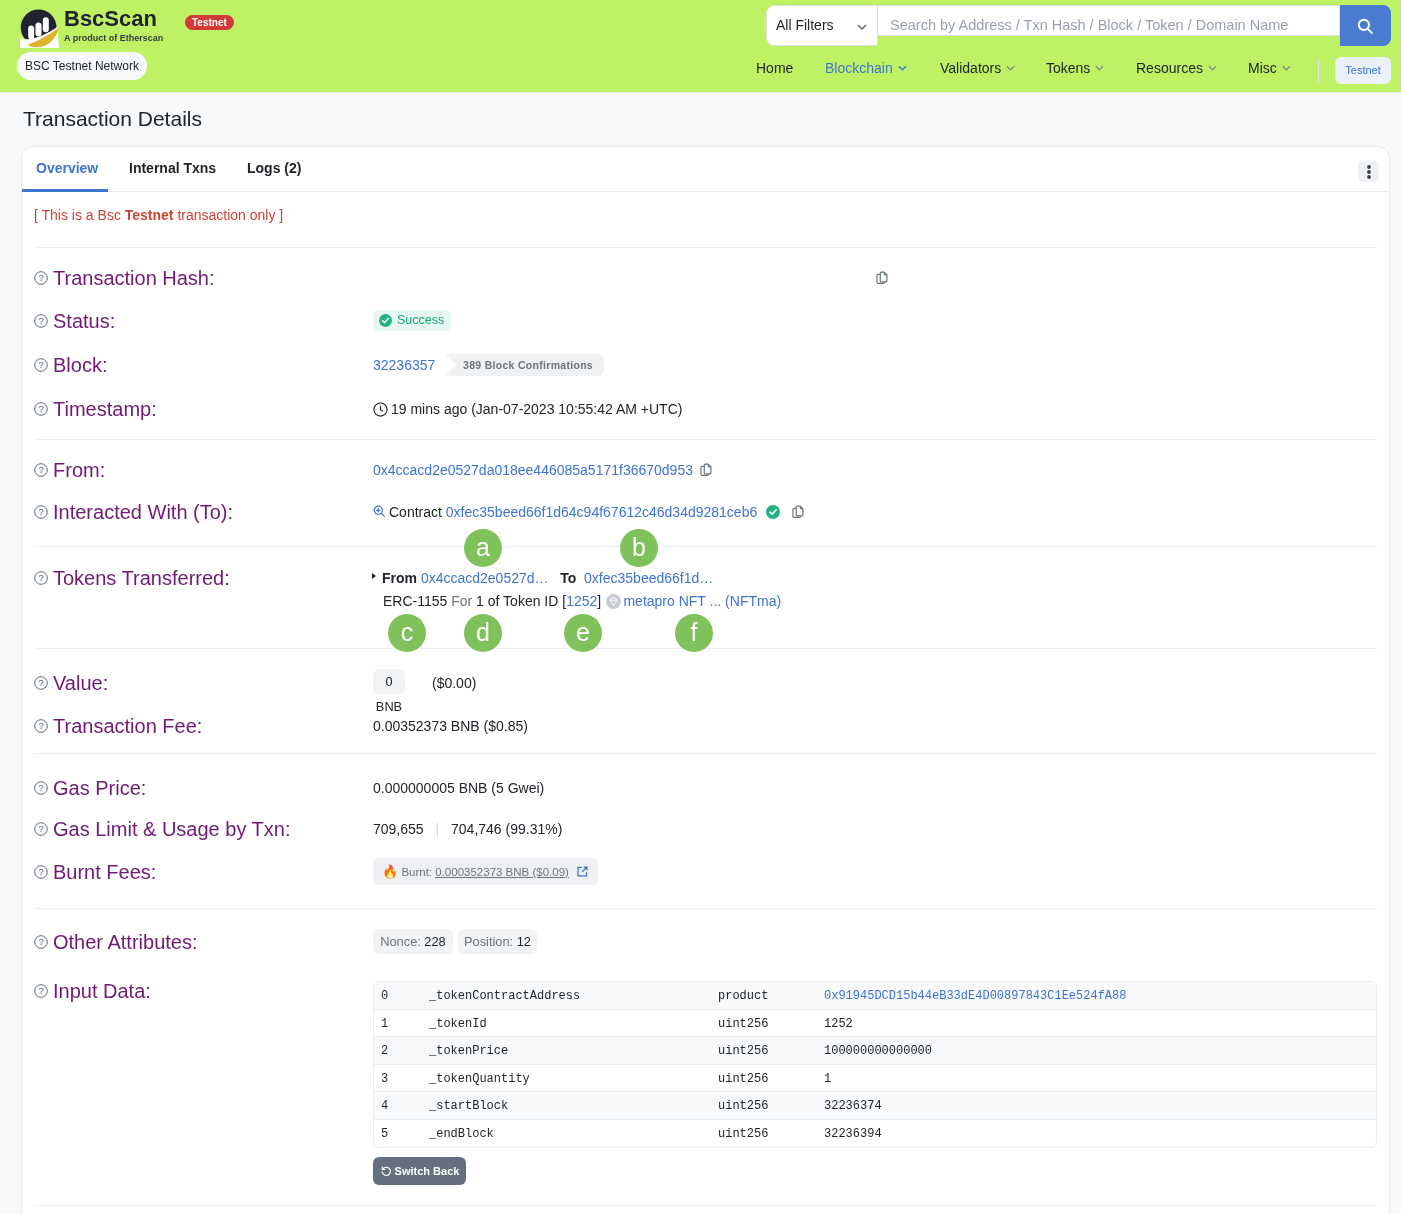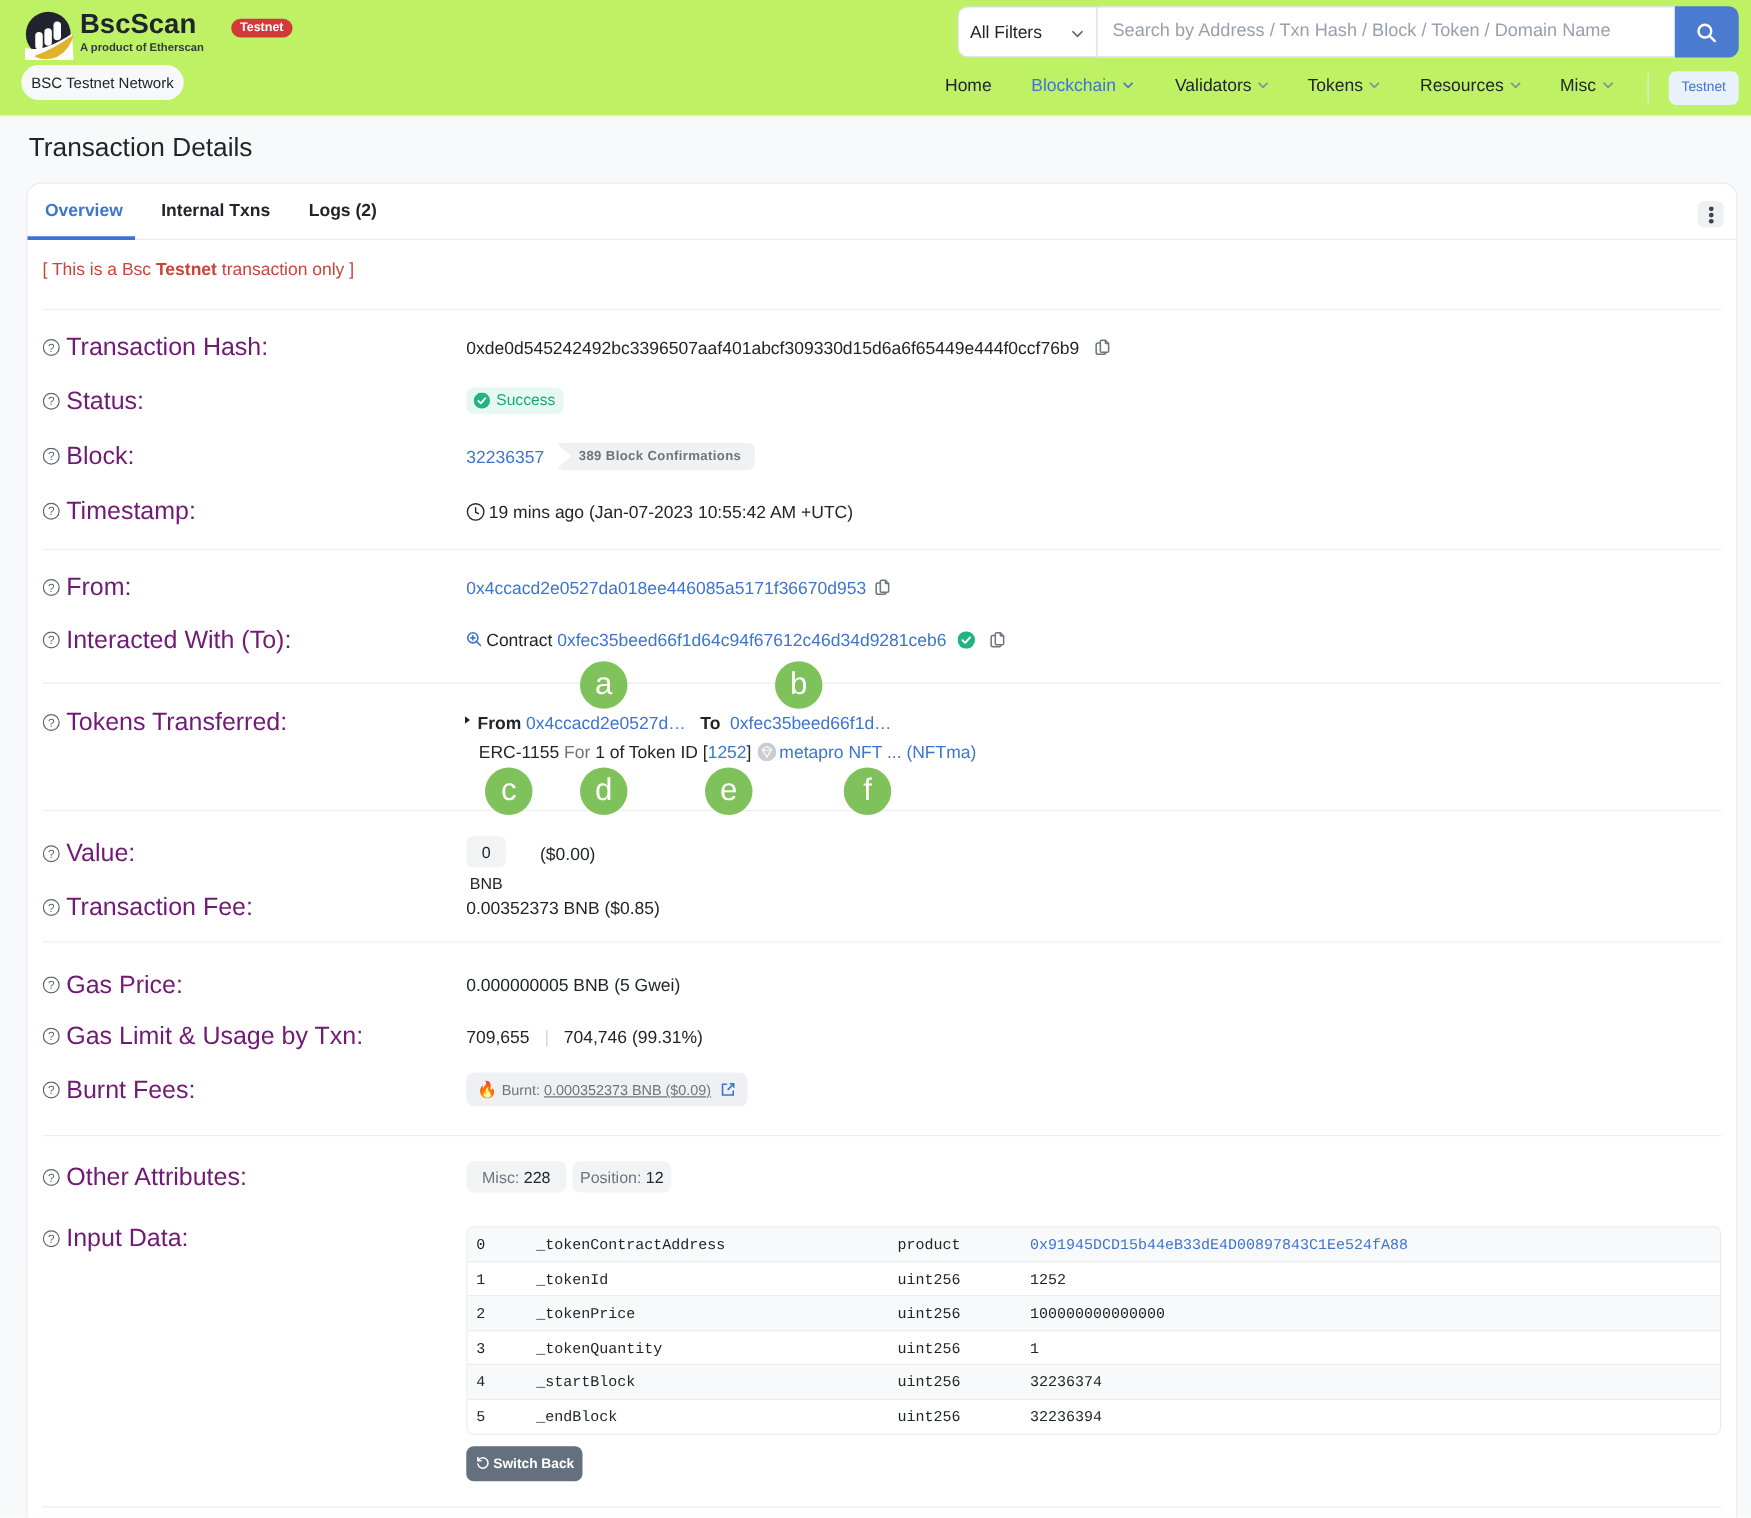--- a/index.html
+++ b/index.html
@@ -10,21 +10,21 @@
 .muted { color:#6c757d; }
 
 
 .hdr { position:absolute; top:0; left:0; width:1401px; height:93px; background:#bef264; border-bottom:1px solid #e9ecef; }
 .brandname { position:absolute; left:64px; top:8px; font-size:22px; line-height:22px; font-weight:bold; color:#20242e; }
 .brandsub { position:absolute; left:64px; top:33px; font-size:9px; line-height:10px; font-weight:bold; color:#343a40; }
 .tnbadge { position:absolute; left:185px; top:14.5px; height:15px; line-height:15px; padding:0 7px; background:#d23a3a; color:#fff; font-size:10px; font-weight:bold; border-radius:8px; }
 .netpill { position:absolute; left:17px; top:52px; width:130px; height:28px; line-height:28px; text-align:center; background:#f7f8f9; border-radius:14px; font-size:12px; color:#212529; }
 .sbar { position:absolute; left:766px; top:5px; width:625px; height:41px; }
 .sfilter { position:absolute; left:0; top:0; width:112px; height:41px; background:#fff; border:1px solid #d8dde6; border-radius:8px 0 0 8px; font-size:14px; color:#212529; line-height:39px; padding-left:9px; }
-.sinput { position:absolute; left:112px; top:0; width:462px; height:41px; background:#fff; border:1px solid #d8dde6; border-left:none; line-height:39px; padding-left:12px; color:#97a1ae; font-size:14.5px; }
+.sinput { position:absolute; left:112px; top:0; width:462px; height:31px; background:#fff; border:1px solid #d8dde6; border-left:none; line-height:39px; padding-left:12px; color:#97a1ae; font-size:14.5px; }
 .sbtn { position:absolute; left:574px; top:0; width:51px; height:41px; background:#4b7bd0; border-radius:0 8px 8px 0; }
 .nav { position:absolute; top:60px; height:22px; font-size:14px; }
 .navchev { display:inline-block; vertical-align:2px; margin-left:5px; }
 .tnbtn { position:absolute; left:1335px; top:57px; width:56px; height:27px; background:#e9f1fb; border-radius:6px; color:#3e74d1; font-size:11px; text-align:center; line-height:27px; }
 
 
 .h1 { position:absolute; left:23px; top:106px; font-size:21px; font-weight:500; color:#212529; line-height:25px; }
 
 
 .card { position:absolute; left:21px; top:146px; width:1369px; height:1090px; background:#fff; border:1px solid #e7eaf3; border-radius:12px; }
@@ -133,21 +133,20 @@
   <div class="hr" style="top:501px;"></div>
   <div class="hr" style="top:606px;"></div>
   <div class="hr" style="top:761px;"></div>
   <div class="hr" style="top:1058px;"></div>
 
   <svg class="qi" style="top:124px;" viewBox="0 0 16 16">
       <circle cx="8" cy="8" r="7.2" fill="none" stroke="#5b6571" stroke-width="1.1"></circle>
       <text x="8" y="11.8" font-size="10.8" fill="#5b6571" text-anchor="middle" font-family="Liberation Sans">?</text>
     </svg>
   <div class="lbl" style="top:121px;">Transaction Hash:</div>
-  <div class="val" style="top:121px;">0xde0d545242492bc3396507aaf401abcf309330d15d6a6f65449e444f0ccf76b9</div>
   <svg class="abs" style="left:853px; top:124px;" width="14" height="14" viewBox="0 0 16 16" fill="none" stroke="#6c757d" stroke-width="1.4">
       <rect x="2.2" y="3.8" width="8.8" height="10.4" rx="1.6"></rect>
       <path d="M10.6 1.4 L13.6 4.4 V11.2 Q13.6 12.4 12.4 12.4 H7.2 Q6 12.4 6 11.2 V2.6 Q6 1.4 7.2 1.4 Z" fill="#fff"></path>
       <path d="M10.6 1.4 V3.4 Q10.6 4.4 11.6 4.4 H13.6" fill="none"></path>
     </svg>
 
   <svg class="qi" style="top:167px;" viewBox="0 0 16 16">
       <circle cx="8" cy="8" r="7.2" fill="none" stroke="#5b6571" stroke-width="1.1"></circle>
       <text x="8" y="11.8" font-size="10.8" fill="#5b6571" text-anchor="middle" font-family="Liberation Sans">?</text>
     </svg>
@@ -272,21 +271,21 @@
         <path d="M13 9 V13.5 H2.5 V3 H7"></path>
         <path d="M9.5 2.5 H13.5 V6.5 M13.2 2.8 L7.5 8.5"></path>
       </svg>
   </div>
 
   <svg class="qi" style="top:788px;" viewBox="0 0 16 16">
       <circle cx="8" cy="8" r="7.2" fill="none" stroke="#5b6571" stroke-width="1.1"></circle>
       <text x="8" y="11.8" font-size="10.8" fill="#5b6571" text-anchor="middle" font-family="Liberation Sans">?</text>
     </svg>
   <div class="lbl" style="top:785px;">Other Attributes:</div>
-  <div class="badge-gray" style="top:782px; left:351px; width:80px;"><span class="muted">Misc:</span> 228</div>
+  <div class="badge-gray" style="top:782px; left:351px; width:80px;"><span class="muted">Nonce:</span> 228</div>
   <div class="badge-gray" style="top:782px; left:436px; width:79px;"><span class="muted">Position:</span> 12</div>
 
   <svg class="qi" style="top:837px;" viewBox="0 0 16 16">
       <circle cx="8" cy="8" r="7.2" fill="none" stroke="#5b6571" stroke-width="1.1"></circle>
       <text x="8" y="11.8" font-size="10.8" fill="#5b6571" text-anchor="middle" font-family="Liberation Sans">?</text>
     </svg>
   <div class="lbl" style="top:834px;">Input Data:</div>
   <div class="itbl">
     <div class="itr">
         <span class="itc" style="left:7px;">0</span>

